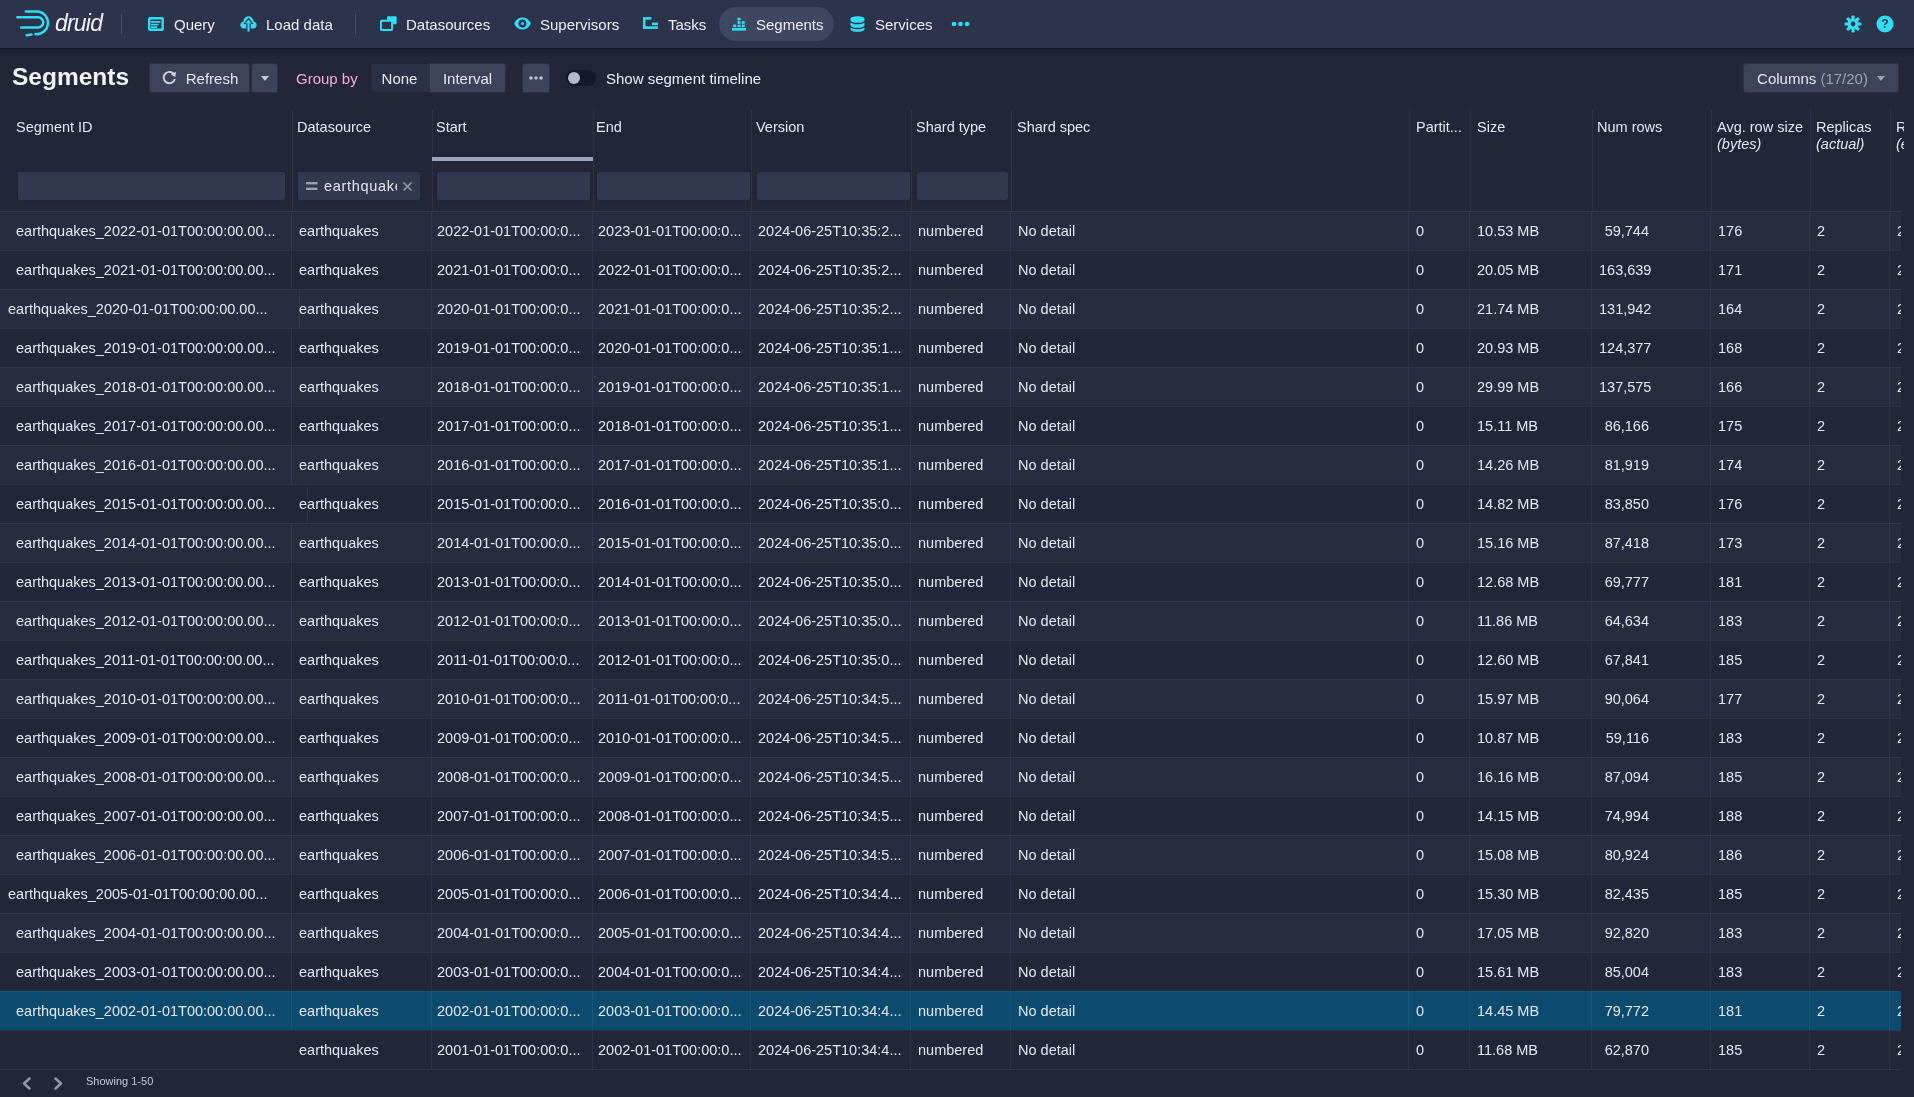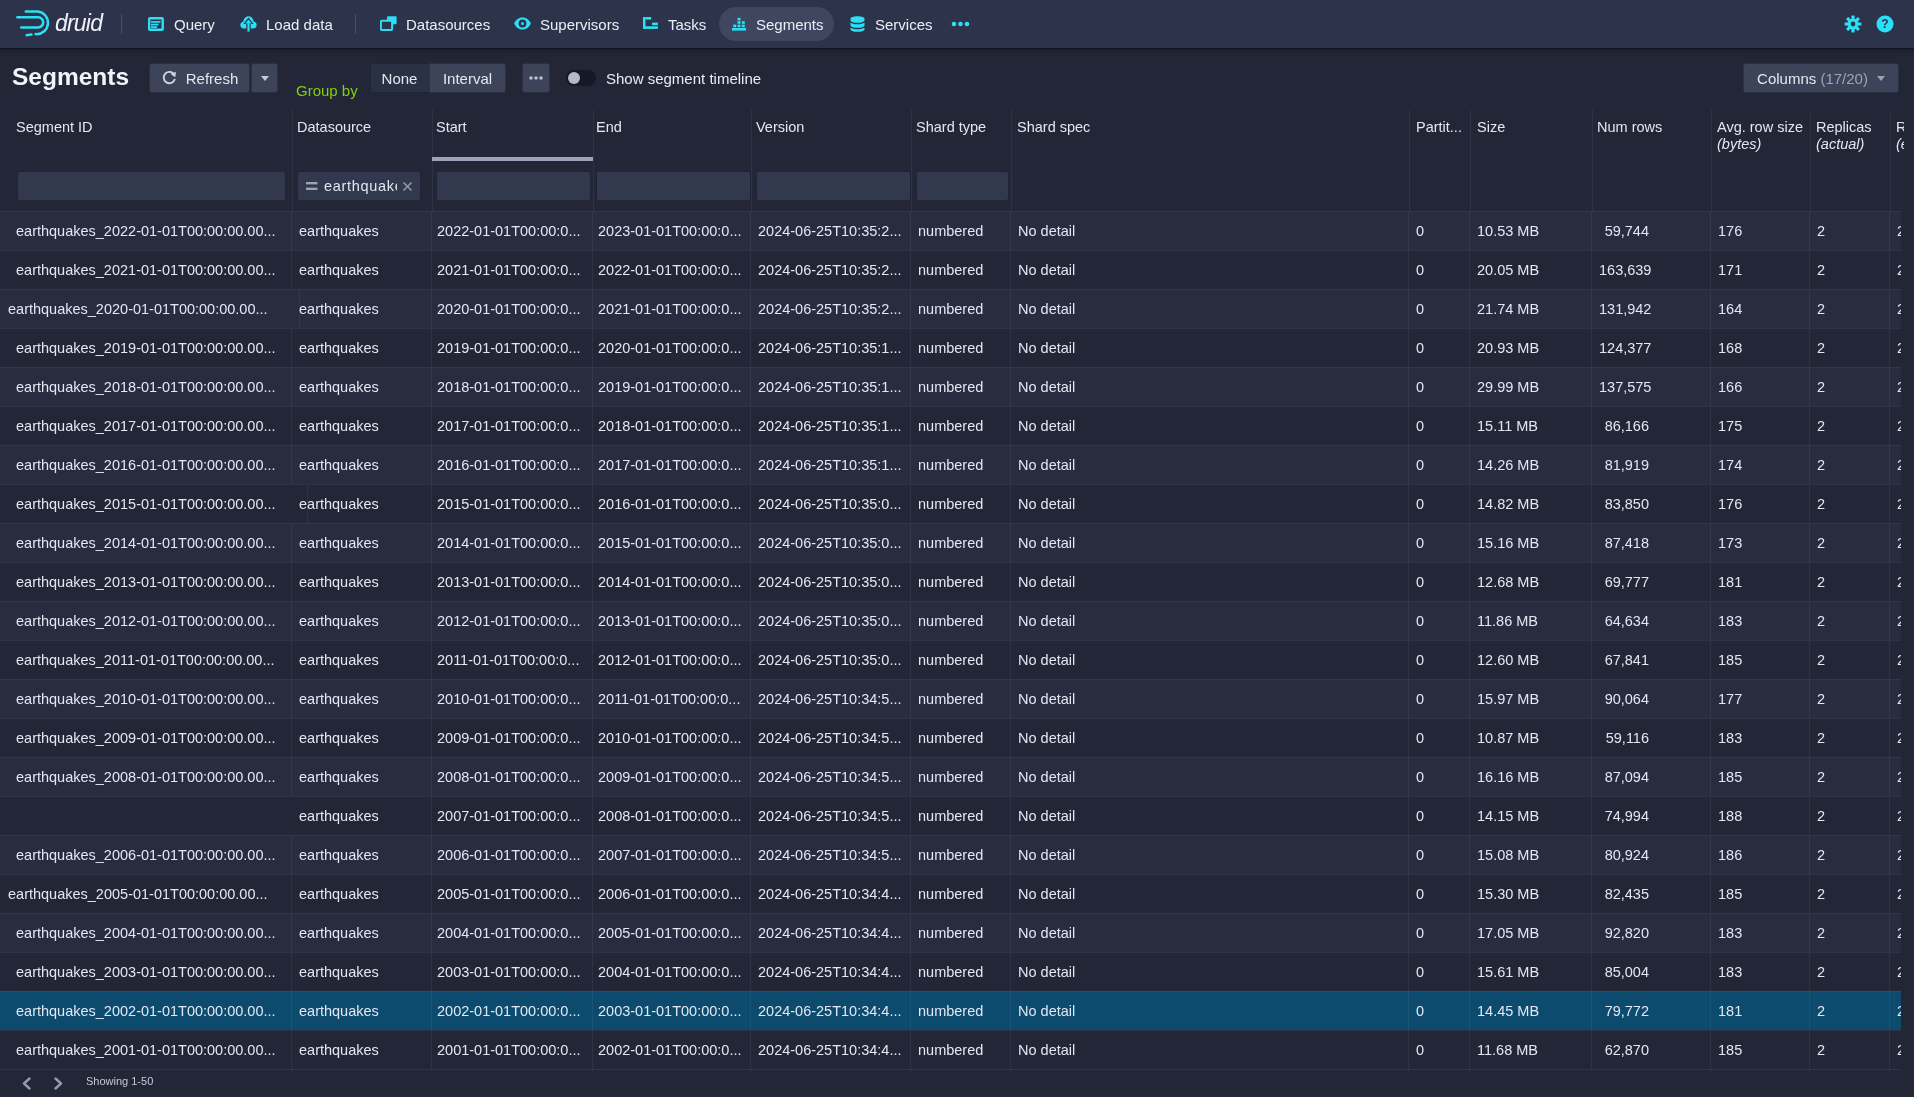--- a/index.html
+++ b/index.html
@@ -150,21 +150,21 @@
   <svg width="16" height="16" viewBox="0 0 16 16" style="margin-right:9px">
     <path d="M13.6 5.2 A5.7 5.7 0 1 0 13.9 9.1" fill="none" stroke="#cdd3e0" stroke-width="1.9"></path>
     <path d="M14.9 1.8 L14.3 7.2 L9.9 4.2 Z" fill="#cdd3e0"></path>
   </svg>
   Refresh
 </div>
 <div class="btn" style="left:251px;width:27px">
   <div style="width:0;height:0;border-left:4.5px solid transparent;border-right:4.5px solid transparent;border-top:5.5px solid #c4cad8"></div>
 </div>
 
-<div class="abs" style="left:296px;top:82px;font-size:15px;color:#84cc16">Group by</div>
+<div class="abs" style="left:296px;top:70px;font-size:15px;color:#f9a8d4">Group by</div>
 
 <div class="abs" style="left:370px;top:63px;width:136px;height:30px;border-radius:3px;background:#2b3144;box-shadow:inset 0 0 0 1px rgba(17,20,32,0.4)"></div>
 <div class="abs" style="left:370px;top:63px;width:59px;height:30px;display:flex;align-items:center;justify-content:center;font-size:15px;color:#e3e7f1">None</div>
 <div class="abs" style="left:429px;top:63px;width:77px;height:30px;background:#3d4459;border-radius:0 3px 3px 0;display:flex;align-items:center;justify-content:center;font-size:15px;color:#e3e7f1;box-shadow:inset 0 0 0 1px rgba(17,20,32,0.4)">Interval</div>
 
 <div class="btn" style="left:522px;width:28px">
   <svg width="14" height="4" viewBox="0 0 14 4">
         <g fill="#b9c0cf">
           <circle cx="2" cy="2" r="1.8"></circle>
           <circle cx="7" cy="2" r="1.8"></circle>
@@ -452,20 +452,21 @@
 <div class="c" style="left:911px;width:100px">numbered</div>
 <div class="c" style="left:1011px;width:398px">No detail</div>
 <div class="c" style="left:1409px;width:61px">0</div>
 <div class="c" style="left:1470px;width:122px">16.16 MB</div>
 <div class="c num" style="left:1592px;width:119px">87,094</div>
 <div class="c" style="left:1711px;width:99px">185</div>
 <div class="c" style="left:1810px;width:80px">2</div>
 <div class="c" style="left:1890px;width:11px;border-right:none">2</div>
 </div>
 <div class="row" style="top:796px;background:#222637">
+<div class="c" style="left:0;width:292px;padding-left:16px">earthquakes_2007-01-01T00:00:00.00...</div>
 <div class="c" style="left:292px;width:140px">earthquakes</div>
 <div class="c" style="left:432px;width:161px;padding-left:5px">2007-01-01T00:00:0...</div>
 <div class="c" style="left:593px;width:158px;padding-left:5px">2008-01-01T00:00:0...</div>
 <div class="c" style="left:751px;width:160px">2024-06-25T10:34:5...</div>
 <div class="c" style="left:911px;width:100px">numbered</div>
 <div class="c" style="left:1011px;width:398px">No detail</div>
 <div class="c" style="left:1409px;width:61px">0</div>
 <div class="c" style="left:1470px;width:122px">14.15 MB</div>
 <div class="c num" style="left:1592px;width:119px">74,994</div>
 <div class="c" style="left:1711px;width:99px">188</div>
@@ -541,21 +542,20 @@
 <div class="c" style="left:911px;width:100px">numbered</div>
 <div class="c" style="left:1011px;width:398px">No detail</div>
 <div class="c" style="left:1409px;width:61px">0</div>
 <div class="c" style="left:1470px;width:122px">14.45 MB</div>
 <div class="c num" style="left:1592px;width:119px">79,772</div>
 <div class="c" style="left:1711px;width:99px">181</div>
 <div class="c" style="left:1810px;width:80px">2</div>
 <div class="c" style="left:1890px;width:11px;border-right:none">2</div>
 </div>
 <div class="row" style="top:1030px;background:#222637">
-<div class="c" style="left:0;width:292px;padding-left:16px">earthquakes_2001-01-01T00:00:00.00...</div>
 <div class="c" style="left:292px;width:140px">earthquakes</div>
 <div class="c" style="left:432px;width:161px;padding-left:5px">2001-01-01T00:00:0...</div>
 <div class="c" style="left:593px;width:158px;padding-left:5px">2002-01-01T00:00:0...</div>
 <div class="c" style="left:751px;width:160px">2024-06-25T10:34:4...</div>
 <div class="c" style="left:911px;width:100px">numbered</div>
 <div class="c" style="left:1011px;width:398px">No detail</div>
 <div class="c" style="left:1409px;width:61px">0</div>
 <div class="c" style="left:1470px;width:122px">11.68 MB</div>
 <div class="c num" style="left:1592px;width:119px">62,870</div>
 <div class="c" style="left:1711px;width:99px">185</div>

